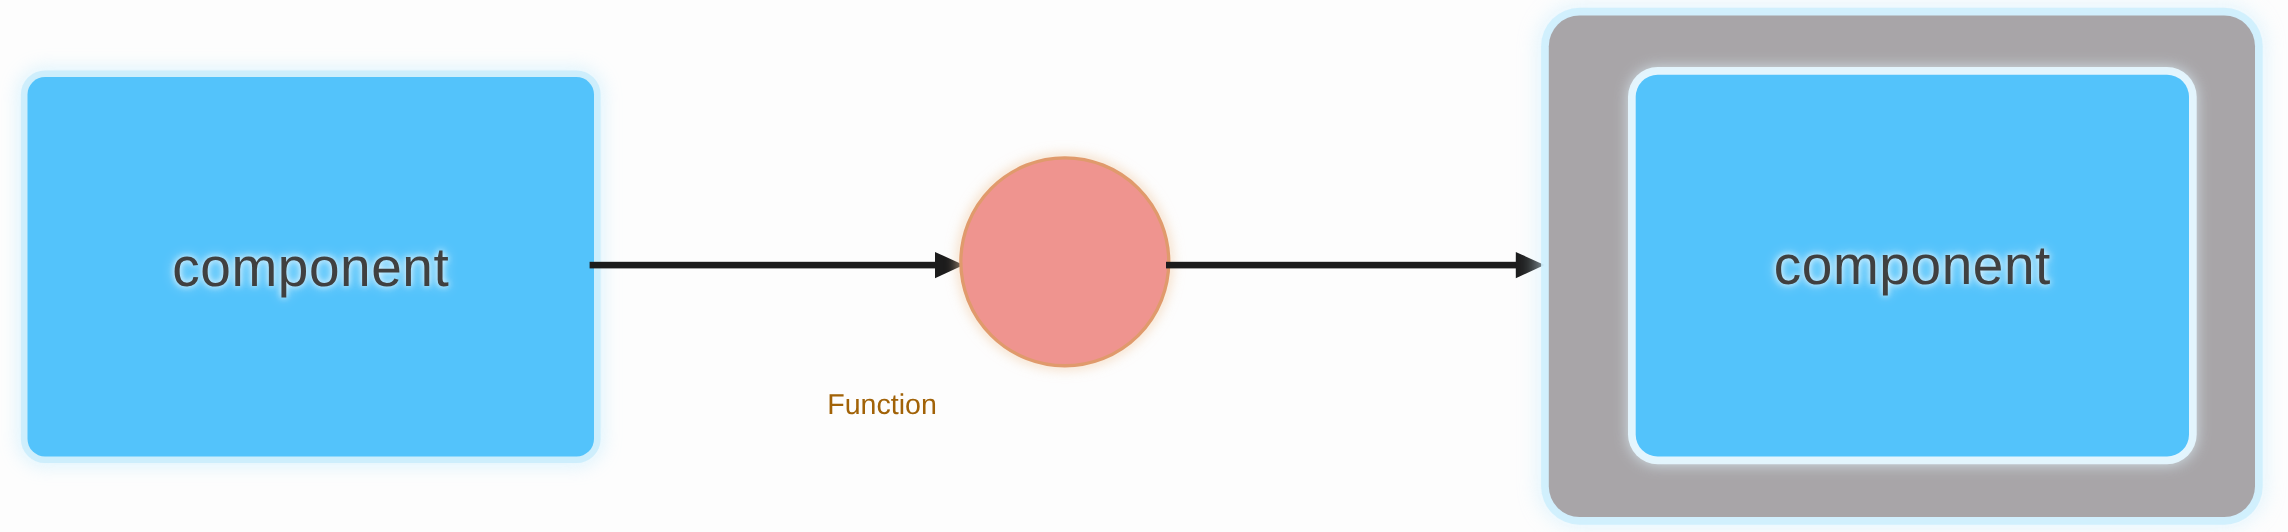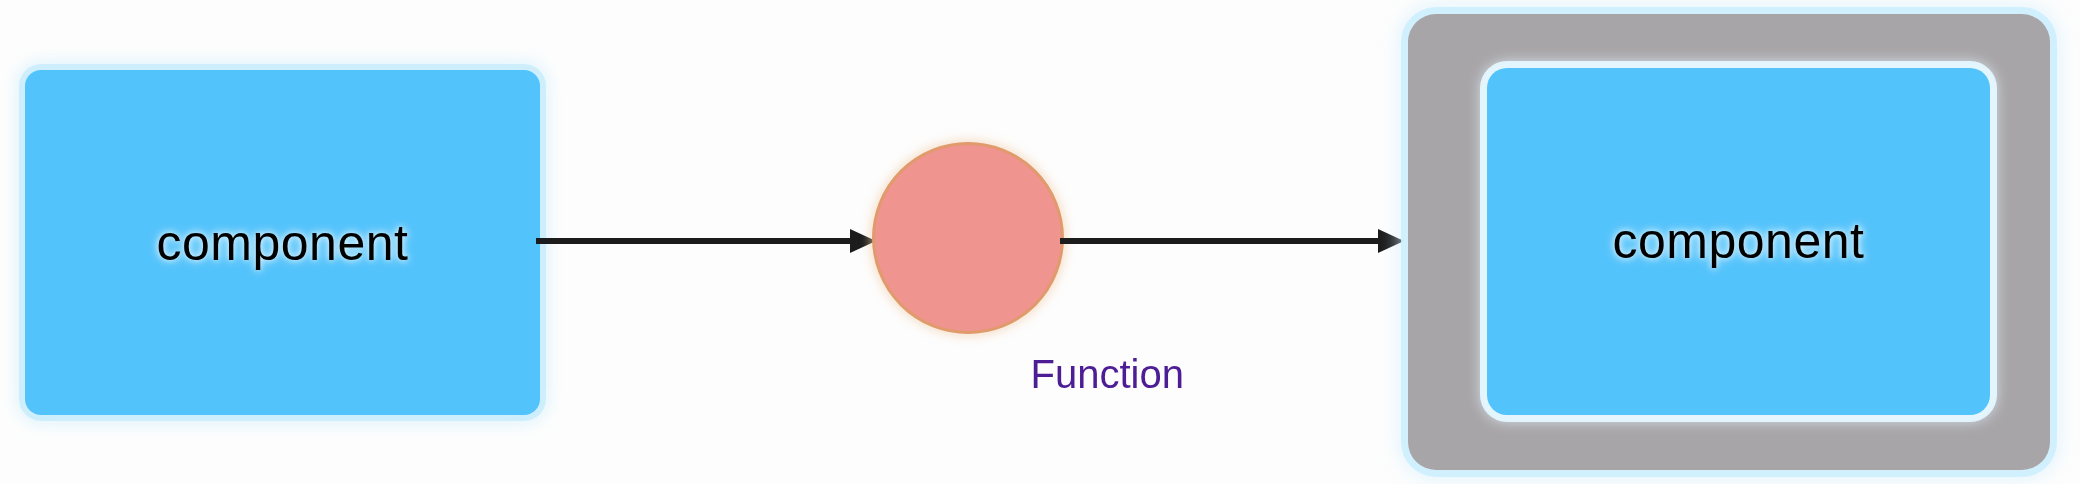--- a/index.html
+++ b/index.html
@@ -20,21 +20,21 @@
     background: #fdfdfd;
     overflow: hidden;
   }
 
   
   .node-label {
     position: absolute;
     left: 0;
     right: 0;
     text-align: center;
-    color: #000000;
+    color: #404040;
     font-size: 50px;
     line-height: 1;
     letter-spacing: 0.5px;
     white-space: nowrap;
     text-shadow:
       0 0 6px rgba(255, 255, 255, 0.95),
       0 0 12px rgba(235, 250, 255, 0.65);
     pointer-events: none;
   }
 
@@ -113,23 +113,23 @@
     border: 3px solid #e09a6c;
     box-sizing: border-box;
     box-shadow: 0 0 10px 3px rgba(243, 205, 170, 0.55);
   }
 
   #function-label {
     position: absolute;
     left: -120px;
     width: 432px;
     top: 212px;
-    text-align: right;
-    color: #4c1d95;
-    font-size: 40px;
+    text-align: left;
+    color: #a16207;
+    font-size: 26px;
     line-height: 1;
     white-space: nowrap;
   }
 
   
   #component-group-right {
     position: absolute;
     left: 1408px;
     top: 14px;
     width: 642px;

